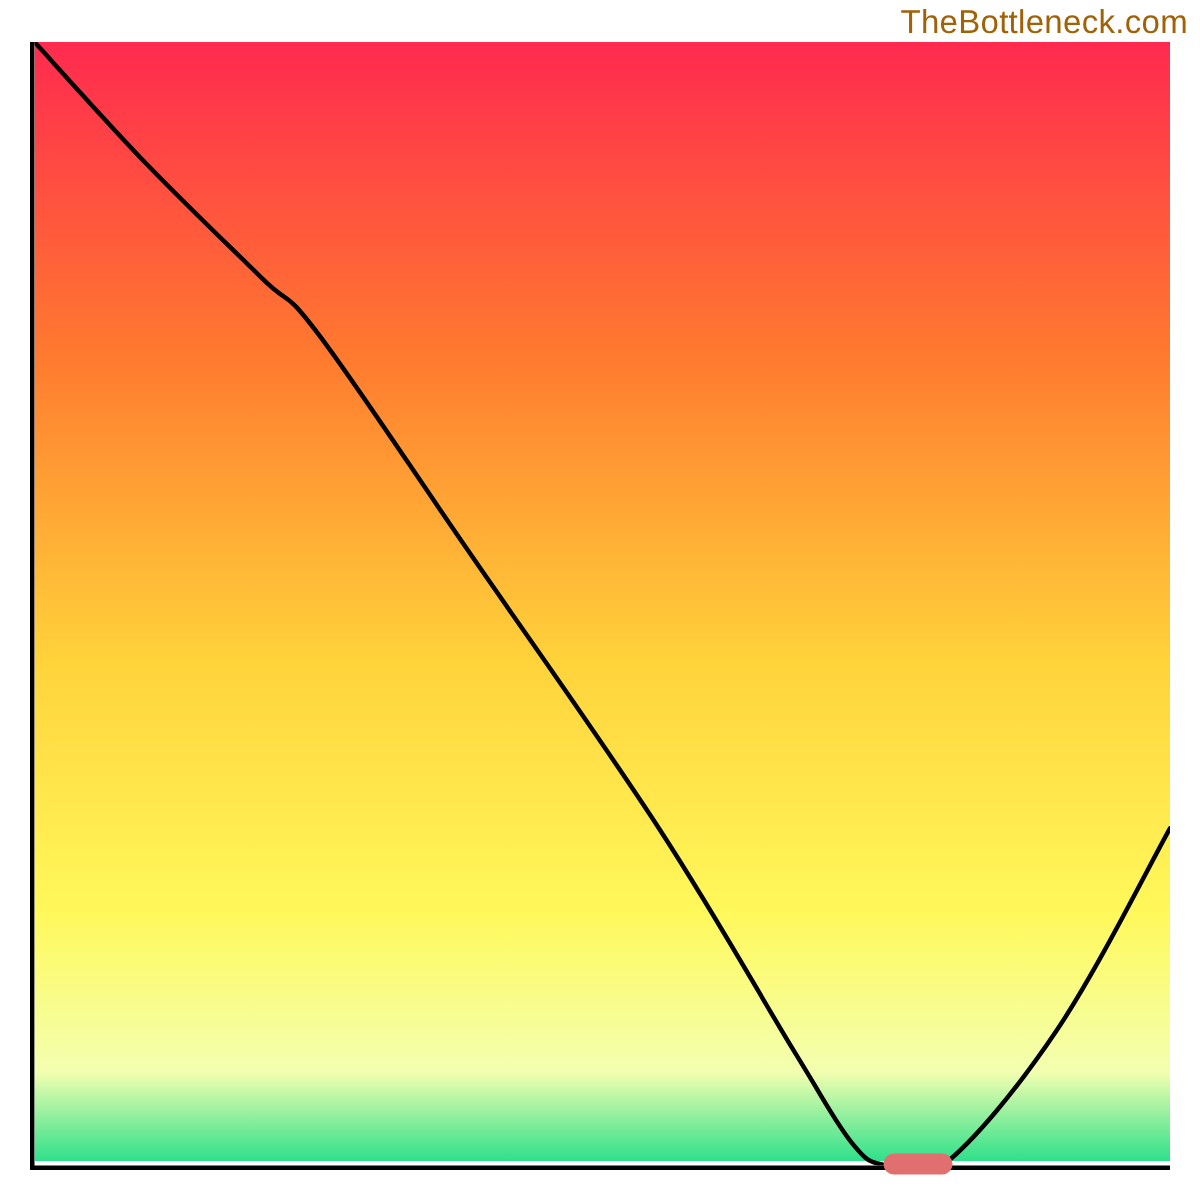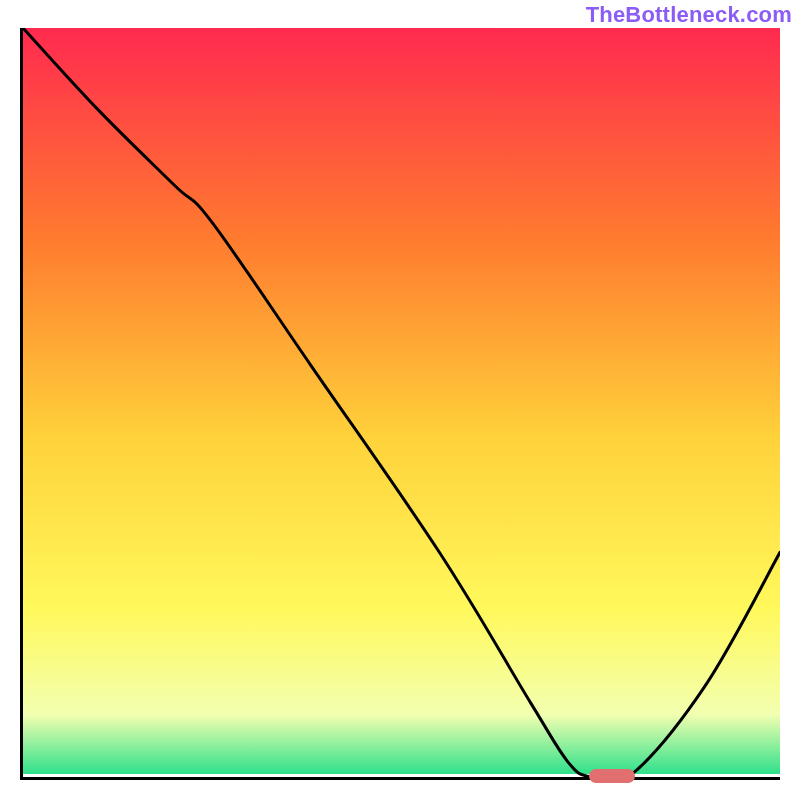--- a/index.html
+++ b/index.html
@@ -14,22 +14,22 @@
   .canvas {
     position: relative;
     width: 800px;
     height: 800px;
   }
   .watermark {
     position: absolute;
     top: 2px;
     right: 8px;
     font-size: 22px;
-    font-weight: 700;
-    color: #8b5cf6;
+    font-weight: 400;
+    color: #a16207;
     letter-spacing: 0.2px;
     user-select: none;
   }
   .plot-area {
     position: absolute;
     left: 20px;
     top: 28px;
     width: 760px;
     height: 752px;
     border-left: 3px solid #000;

